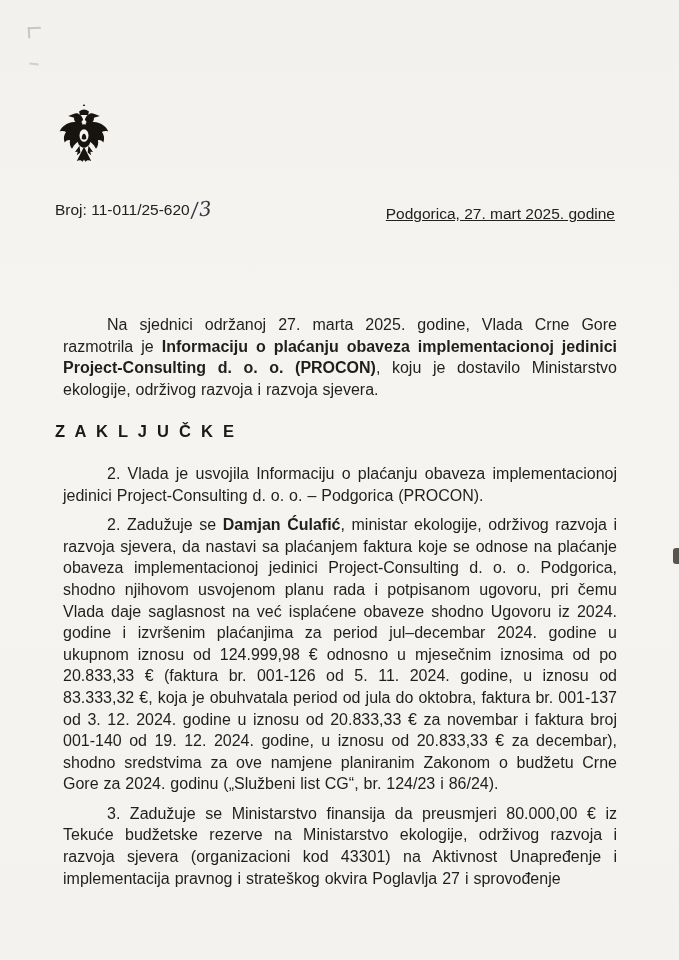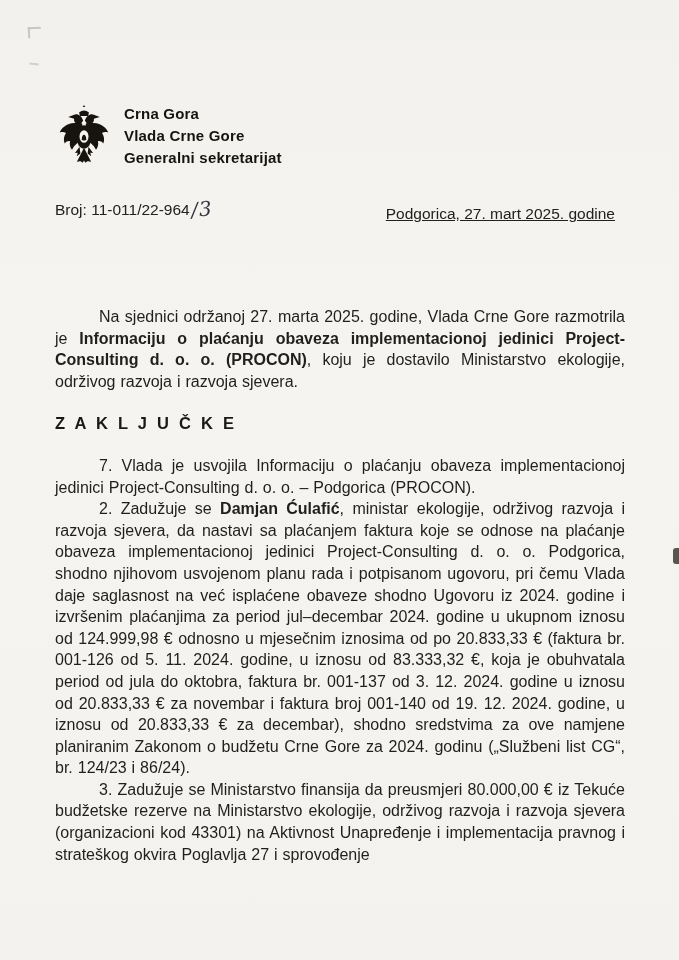--- a/index.html
+++ b/index.html
@@ -28,21 +28,21 @@
            display:flex;justify-content:space-between;align-items:baseline;
            font-size:15.5px;color:#23211e;}
   .handwritten{font-family:"DejaVu Serif",serif;font-style:italic;font-size:20px;
            display:inline-block;transform:rotate(-5deg) translateY(1px);
            margin-left:1px;color:#34323c;letter-spacing:1px;}
   .ref-date{margin-right:10px;transform:translateY(4px);text-decoration:underline;}
   
   .body-text{position:absolute;left:55px;right:54px;top:306px;
              font-size:16px;line-height:21.6px;text-align:justify;
              word-spacing:.5px;color:#201f1d;}
-  .para{margin:0;text-indent:44px;}
+  .para{margin:8px;text-indent:44px;}
   .bold{font-weight:bold;}
   .heading{font-size:16.5px;font-weight:bold;letter-spacing:2.5px;
            text-indent:0;margin:21px 0 20px 0;color:#1b1916;}
 </style>
 </head>
 <body>
 
 <div class="page">
 
   <div class="art1"></div>
@@ -61,35 +61,30 @@
           <path d="M32,21 C42,19 53,22 57,31 c-3,-0.8 -5.5,-0.5 -7,0.8 c2.5,3.5 3,7.5 1.5,11.5 c-2,-2.2 -4,-3 -6,-2.5 c0.8,3.5 0,6.8 -2.2,9.5 c-2.5,-5 -6.5,-8.5 -11.3,-10.5 z"></path>
           <ellipse cx="30" cy="36" rx="8.5" ry="13"></ellipse>
           <path d="M25,47 l-5,7 3,-0.5 -1,4 4,-3 z"></path>
           <path d="M35,47 l5,7 -3,-0.5 1,4 -4,-3 z"></path>
           <path d="M30,48 l-8,16 c2.8,-1.5 5,-1.2 6.5,0.8 l1.5,-2.5 1.5,2.5 c1.5,-2 3.7,-2.3 6.5,-0.8 z"></path>
         </g>
         <ellipse cx="30" cy="35.5" rx="5" ry="7" fill="#f6f4f1"></ellipse>
         <path d="M27.5,38.5 c0,-3 1.2,-4.8 2.5,-4.8 c1.3,0 2.5,1.8 2.5,4.8 l-1.2,1.6 h-2.6 z" fill="#17140f"></path>
       </svg>
     </div>
-    <div class="org">
-      <div>Crna Gora</div>
-      <div>Vlada Crne Gore</div>
-      <div>Generalni sekretarijat</div>
-    </div>
   </div>
 
   <div class="ref-row">
     <div class="ref-number">
-      <span>Broj: 11-011/22-964</span><span class="handwritten">/3</span>
+      <span>Broj: 11-011/25-620</span><span class="handwritten">/3</span>
     </div>
     <div class="ref-date">Podgorica, 27. mart 2025. godine</div>
   </div>
 
   <div class="body-text">
     <p class="para"><span>Na sjednici održanoj 27. marta 2025. godine, Vlada Crne Gore razmotrila je </span><span class="bold">Informaciju o plaćanju obaveza implementacionoj jedinici Project-Consulting d. o. o. (PROCON)</span><span>, koju je dostavilo Ministarstvo ekologije, održivog razvoja i razvoja sjevera.</span></p>
     <h2 class="heading">Z A K L J U Č K E</h2>
-    <p class="para">7. Vlada je usvojila Informaciju o plaćanju obaveza implementacionoj jedinici Project-Consulting d. o. o. – Podgorica (PROCON).</p>
+    <p class="para">2. Vlada je usvojila Informaciju o plaćanju obaveza implementacionoj jedinici Project-Consulting d. o. o. – Podgorica (PROCON).</p>
     <p class="para"><span>2. Zadužuje se </span><span class="bold">Damjan Ćulafić</span><span>, ministar ekologije, održivog razvoja i razvoja sjevera, da nastavi sa plaćanjem faktura koje se odnose na plaćanje obaveza implementacionoj jedinici Project-Consulting d. o. o. Podgorica, shodno njihovom usvojenom planu rada i potpisanom ugovoru, pri čemu Vlada daje saglasnost na već isplaćene obaveze shodno Ugovoru iz 2024. godine i izvršenim plaćanjima za period jul–decembar 2024. godine u ukupnom iznosu od 124.999,98 € odnosno u mjesečnim iznosima od po 20.833,33 € (faktura br. 001-126 od 5. 11. 2024. godine, u iznosu od 83.333,32 €, koja je obuhvatala period od jula do oktobra, faktura br. 001-137 od 3. 12. 2024. godine u iznosu od 20.833,33 € za novembar i faktura broj 001-140 od 19. 12. 2024. godine, u iznosu od 20.833,33 € za decembar), shodno sredstvima za ove namjene planiranim Zakonom o budžetu Crne Gore za 2024. godinu („Službeni list CG“, br. 124/23 i 86/24).</span></p>
     <p class="para">3. Zadužuje se Ministarstvo finansija da preusmjeri 80.000,00 € iz Tekuće budžetske rezerve na Ministarstvo ekologije, održivog razvoja i razvoja sjevera (organizacioni kod 43301) na Aktivnost Unapređenje i implementacija pravnog i strateškog okvira Poglavlja 27 i sprovođenje</p>
   </div>
 
 </div>
 
 </body></html>

